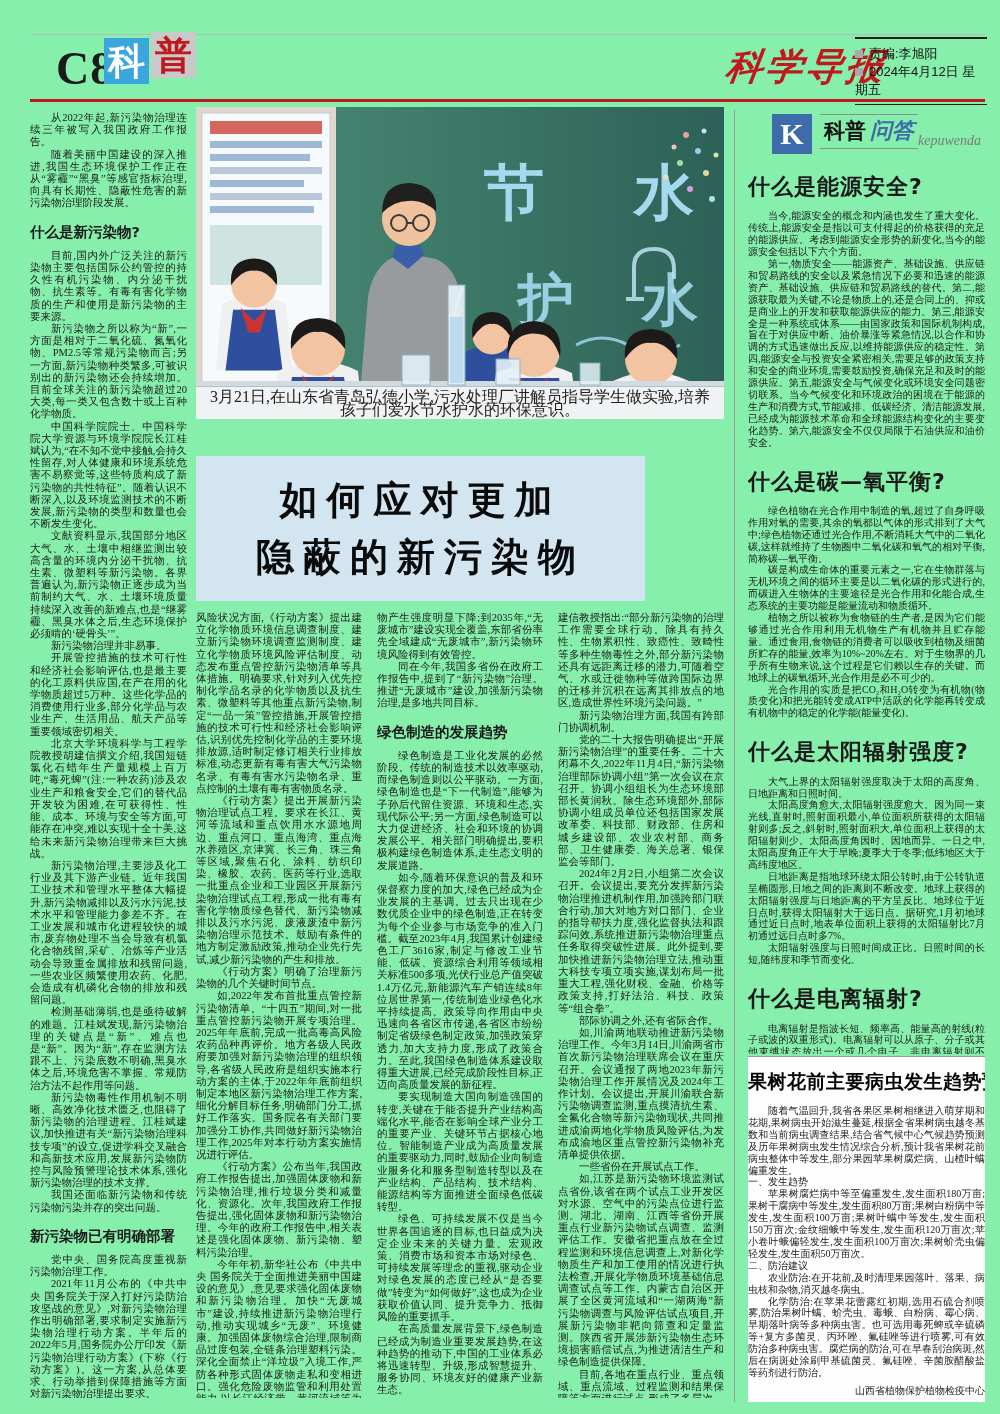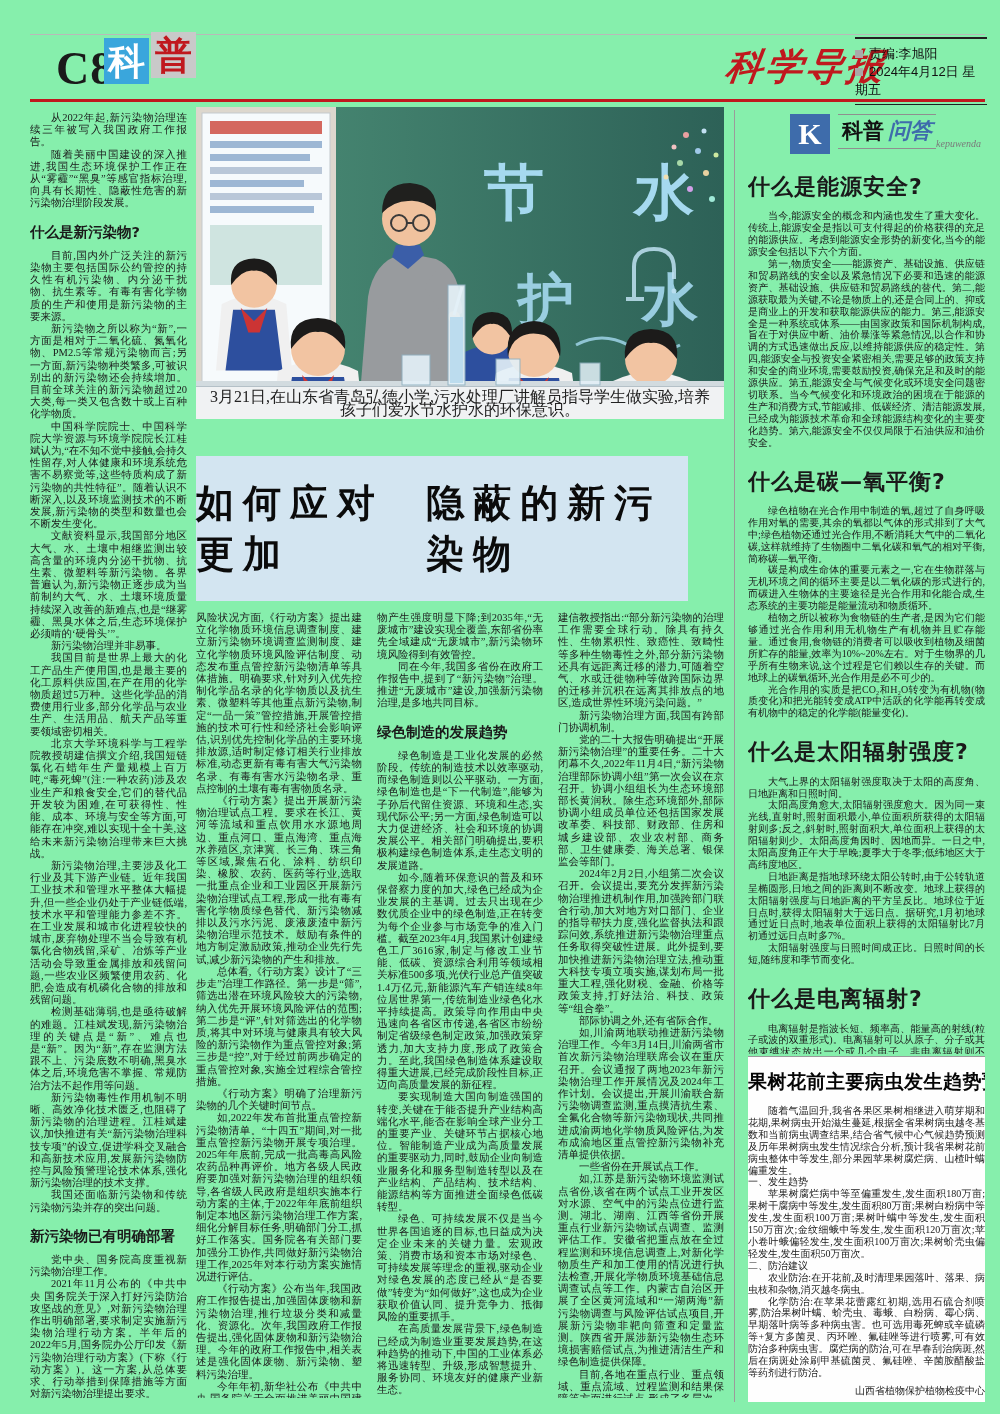--- a/index.html
+++ b/index.html
@@ -35,37 +35,37 @@
   .seg-by{font-weight:normal;text-align:right;text-indent:0;margin-top:6px;
           font-family:"DejaVu Sans",sans-serif;}
   .seg-qh{font-size:22px;font-weight:bold;line-height:1.2;margin:20px 0 10px;text-indent:0;
           letter-spacing:1px;font-family:"DejaVu Sans",sans-serif;}
   
   .photo{position:absolute;left:196px;top:107px;width:528px;height:312px;margin:0;overflow:hidden;}
   .photo svg{display:block;}
   .photo figcaption{position:absolute;left:0;right:0;bottom:0;background:rgba(252,252,252,.82);
         font-size:16px;line-height:13px;padding:3px 10px;text-align:center;color:#222;}
   
-  .headline{position:absolute;left:196px;top:456px;width:492px;height:145px;
-            background:var(--headline_bg,#d3e5f1);display:flex;flex-direction:row;
+  .headline{position:absolute;left:196px;top:456px;width:449px;height:145px;
+            background:var(--headline_bg,#d3e5f1);display:flex;flex-direction:column;
             justify-content:center;align-items:center;gap:6px;}
   .headline div{font-family:"DejaVu Sans",sans-serif;font-weight:900;font-size:38px;
             letter-spacing:9px;color:#0b0b0b;}
   
   .vrule{position:absolute;left:734px;top:110px;width:1px;height:1292px;background:#9b9b9b;}
   .qa{position:absolute;left:748px;top:110px;width:237px;height:944px;overflow:hidden;}
   .qa-logo{display:flex;justify-content:flex-end;align-items:flex-start;gap:8px;margin:4px 0 6px;}
   .qa-k{width:40px;height:40px;background:var(--qa_blue,#3e6cab);color:#fff;text-align:center;
         line-height:40px;font-size:30px;font-weight:bold;font-family:"Liberation Serif",serif;}
   .qa-ttl{display:flex;flex-direction:row;align-items:flex-end;}
   .qa-ttl-row{border-top:1px solid #8f8f8f;border-bottom:1px solid #8f8f8f;padding:1px 4px 2px;}
   .qa-kepu{font-family:"DejaVu Sans",sans-serif;font-weight:bold;font-size:21px;color:#111;}
   .qa-wenda{font-family:"DejaVu Serif",serif;font-weight:bold;font-style:italic;font-size:22px;
         color:var(--qa_blue,#3e6cab);margin-left:4px;}
-  .qa-pinyin{font-style:italic;color:#7a7a7a;font-size:10px;margin-top:10px;padding-right:4px;}
+  .qa-pinyin{font-style:italic;color:#7a7a7a;font-size:14px;margin-top:10px;padding-right:4px;}
   .qa-body{font-size:10px;line-height:11.9px;text-align:justify;}
   
   .fruit{position:absolute;left:748px;top:1056px;width:237px;height:346px;background:#fefefe;
          border-top:1px solid #9a9a9a;padding-top:12px;box-sizing:border-box;overflow:hidden;}
   .fruit h2{margin:0 0 10px;font-size:19px;letter-spacing:.5px;font-weight:900;color:#050505;
          font-family:"DejaVu Sans",sans-serif;white-space:nowrap;}
   .fruit-body{font-size:10px;line-height:11.9px;text-align:justify;}
 </style>
 </head>
 <body>
@@ -89,23 +89,23 @@
 
   <section class="col col1">
       <div class="seg seg-p">从2022年起,新污染物治理连续三年被写入我国政府工作报告。</div>
       <div class="seg seg-p">随着美丽中国建设的深入推进,我国生态环境保护工作正在从“雾霾”“黑臭”等感官指标治理,向具有长期性、隐蔽性危害的新污染物治理阶段发展。</div>
       <div class="seg seg-h">什么是新污染物?</div>
       <div class="seg seg-p">目前,国内外广泛关注的新污染物主要包括国际公约管控的持久性有机污染物、内分泌干扰物、抗生素等。有毒有害化学物质的生产和使用是新污染物的主要来源。</div>
       <div class="seg seg-p">新污染物之所以称为“新”,一方面是相对于二氧化硫、氮氧化物、PM2.5等常规污染物而言;另一方面,新污染物种类繁多,可被识别出的新污染物还会持续增加。目前全球关注的新污染物超过20大类,每一类又包含数十或上百种化学物质。</div>
       <div class="seg seg-p">中国科学院院士、中国科学院大学资源与环境学院院长江桂斌认为,“在不知不觉中接触,会持久性留存,对人体健康和环境系统危害不易察觉等,这些特质构成了新污染物的共性特征”。随着认识不断深入,以及环境监测技术的不断发展,新污染物的类型和数量也会不断发生变化。</div>
       <div class="seg seg-p">文献资料显示,我国部分地区大气、水、土壤中相继监测出较高含量的环境内分泌干扰物、抗生素、微塑料等新污染物。各界普遍认为,新污染物正逐步成为当前制约大气、水、土壤环境质量持续深入改善的新难点,也是“继雾霾、黑臭水体之后,生态环境保护必须啃的‘硬骨头’”。</div>
       <div class="seg seg-p">新污染物治理并非易事。</div>
-      <div class="seg seg-p">我国目前是世界上最大的化工产品生产使用国,也是最主要的化工原料供应国,在产在用的化学物质超过5万种。这些化学品的消费使用行业多,部分化学品与农业生产、生活用品、航天产品等重要领域密切相关。</div>
+      <div class="seg seg-p">开展管控措施的技术可行性和经济社会影响评估,也是最主要的化工原料供应国,在产在用的化学物质超过5万种。这些化学品的消费使用行业多,部分化学品与农业生产、生活用品、航天产品等重要领域密切相关。</div>
       <div class="seg seg-p">北京大学环境科学与工程学院教授胡建信撰文介绍,我国短链氯化石蜡年生产量规模上百万吨,“毒死蜱”(注:一种农药)涉及农业生产和粮食安全,它们的替代品开发较为困难,在可获得性、性能、成本、环境与安全等方面,可能存在冲突,难以实现十全十美,这给未来新污染物治理带来巨大挑战。</div>
-      <div class="seg seg-p">新污染物治理,主要涉及化工行业及其下游产业链。近年我国工业技术和管理水平整体大幅提升,但一些企业仍处于产业链低端,技术水平和管理能力参差不齐。在工业发展和城市化进程较快的城市,废弃物处理不当会导致有机氯化合物残留,采矿、冶炼等产业活动会导致重金属排放和残留问题,一些农业区频繁使用农药、化肥,会造成有机磷化合物的排放和残留问题。</div>
+      <div class="seg seg-p">新污染物治理,主要涉及化工行业及其下游产业链。近年我国工业技术和管理水平整体大幅提升,新污染物减排以及污水污泥,技术水平和管理能力参差不齐。在工业发展和城市化进程较快的城市,废弃物处理不当会导致有机氯化合物残留,采矿、冶炼等产业活动会导致重金属排放和残留问题,一些农业区频繁使用农药、化肥,会造成有机磷化合物的排放和残留问题。</div>
       <div class="seg seg-p">检测基础薄弱,也是亟待破解的难题。江桂斌发现,新污染物治理的关键点是“新”、难点也是“新”。因为“新”,存在监测方法跟不上、污染底数不明确,黑臭水体之后,环境危害不掌握、常规防治方法不起作用等问题。</div>
       <div class="seg seg-p">新污染物毒性作用机制不明晰、高效净化技术匮乏,也阻碍了新污染物的治理进程。江桂斌建议,加快推进有关“新污染物治理科技专项”的设立,促进学科交叉融合和高新技术应用,发展新污染物防控与风险预警理论技术体系,强化新污染物治理的技术支撑。</div>
       <div class="seg seg-p">我国还面临新污染物和传统污染物污染并存的突出问题。</div>
       <div class="seg seg-h">新污染物已有明确部署</div>
       <div class="seg seg-p">党中央、国务院高度重视新污染物治理工作。</div>
       <div class="seg seg-p">2021年11月公布的《中共中央 国务院关于深入打好污染防治攻坚战的意见》,对新污染物治理作出明确部署,要求制定实施新污染物治理行动方案。半年后的2022年5月,国务院办公厅印发《新污染物治理行动方案》(下称《行动方案》)。这一方案,从总体要求、行动举措到保障措施等方面对新污染物治理提出要求。</div>
     </section>
 
   <figure class="photo">
     <svg width="528" height="312" viewBox="0 0 528 312">
@@ -215,21 +215,20 @@
   </figure>
 
   <div class="headline">
     <div>如何应对更加</div>
     <div>隐蔽的新污染物</div>
   </div>
 
   <section class="col col2">
       <div class="seg seg-p0">风险状况方面,《行动方案》提出建立化学物质环境信息调查制度、建立新污染物环境调查监测制度、建立化学物质环境风险评估制度、动态发布重点管控新污染物清单等具体措施。明确要求,针对列入优先控制化学品名录的化学物质以及抗生素、微塑料等其他重点新污染物,制定“一品一策”管控措施,开展管控措施的技术可行性和经济社会影响评估,识别优先控制化学品的主要环境排放源,适时制定修订相关行业排放标准,动态更新有毒有害大气污染物名录、有毒有害水污染物名录、重点控制的土壤有毒有害物质名录。</div>
       <div class="seg seg-p">《行动方案》提出开展新污染物治理试点工程。要求在长江、黄河等流域和重点饮用水水源地周边、重点河口、重点海湾、重点海水养殖区,京津冀、长三角、珠三角等区域,聚焦石化、涂料、纺织印染、橡胶、农药、医药等行业,选取一批重点企业和工业园区开展新污染物治理试点工程,形成一批有毒有害化学物质绿色替代、新污染物减排以及污水污泥、废液废渣中新污染物治理示范技术。鼓励有条件的地方制定激励政策,推动企业先行先试,减少新污染物的产生和排放。</div>
-      <div class="seg seg-p">总体看,《行动方案》设计了“三步走”治理工作路径。第一步是“筛”,筛选出潜在环境风险较大的污染物,纳入优先开展环境风险评估的范围;第二步是“评”,针对筛选出的化学物质,将其中对环境与健康具有较大风险的新污染物作为重点管控对象;第三步是“控”,对于经过前两步确定的重点管控对象,实施全过程综合管控措施。</div>
       <div class="seg seg-p">《行动方案》明确了治理新污染物的几个关键时间节点。</div>
       <div class="seg seg-p">如,2022年发布首批重点管控新污染物清单。“十四五”期间,对一批重点管控新污染物开展专项治理。2025年年底前,完成一批高毒高风险农药品种再评价。地方各级人民政府要加强对新污染物治理的组织领导,各省级人民政府是组织实施本行动方案的主体,于2022年年底前组织制定本地区新污染物治理工作方案,细化分解目标任务,明确部门分工,抓好工作落实。国务院各有关部门要加强分工协作,共同做好新污染物治理工作,2025年对本行动方案实施情况进行评估。</div>
       <div class="seg seg-p">《行动方案》公布当年,我国政府工作报告提出,加强固体废物和新污染物治理,推行垃圾分类和减量化、资源化。次年,我国政府工作报告提出,强化固体废物和新污染物治理。今年的政府工作报告中,相关表述是强化固体废物、新污染物、塑料污染治理。</div>
       <div class="seg seg-p">今年年初,新华社公布《中共中央 国务院关于全面推进美丽中国建设的意见》,意见要求强化固体废物和新污染物治理。加快“无废城市”建设,持续推进新污染物治理行动,推动实现城乡“无废”、环境健康。加强固体废物综合治理,限制商品过度包装,全链条治理塑料污染。深化全面禁止“洋垃圾”入境工作,严防各种形式固体废物走私和变相进口。强化危险废物监管和利用处置能力,以长江经济带、黄河流域等为重点加强尾矿库污染治理。制定有毒有害化学物质环境风险管理法规。到2027年,“无废城市”建设比例达到60%,固体废</div>
     </section>
   <section class="col col3">
       <div class="seg seg-p0">物产生强度明显下降;到2035年,“无废城市”建设实现全覆盖,东部省份率先全域建成“无废城市”,新污染物环境风险得到有效管控。</div>
       <div class="seg seg-p">同在今年,我国多省份在政府工作报告中,提到了“新污染物”治理。推进“无废城市”建设,加强新污染物治理,是多地共同目标。</div>
       <div class="seg seg-h">绿色制造的发展趋势</div>
       <div class="seg seg-p">绿色制造是工业化发展的必然阶段。传统的制造技术以效率驱动,而绿色制造则以公平驱动。一方面,绿色制造也是“下一代制造”,能够为子孙后代留住资源、环境和生态,实现代际公平;另一方面,绿色制造可以大力促进经济、社会和环境的协调发展公平。相关部门明确提出,要积极构建绿色制造体系,走生态文明的发展道路。</div>

